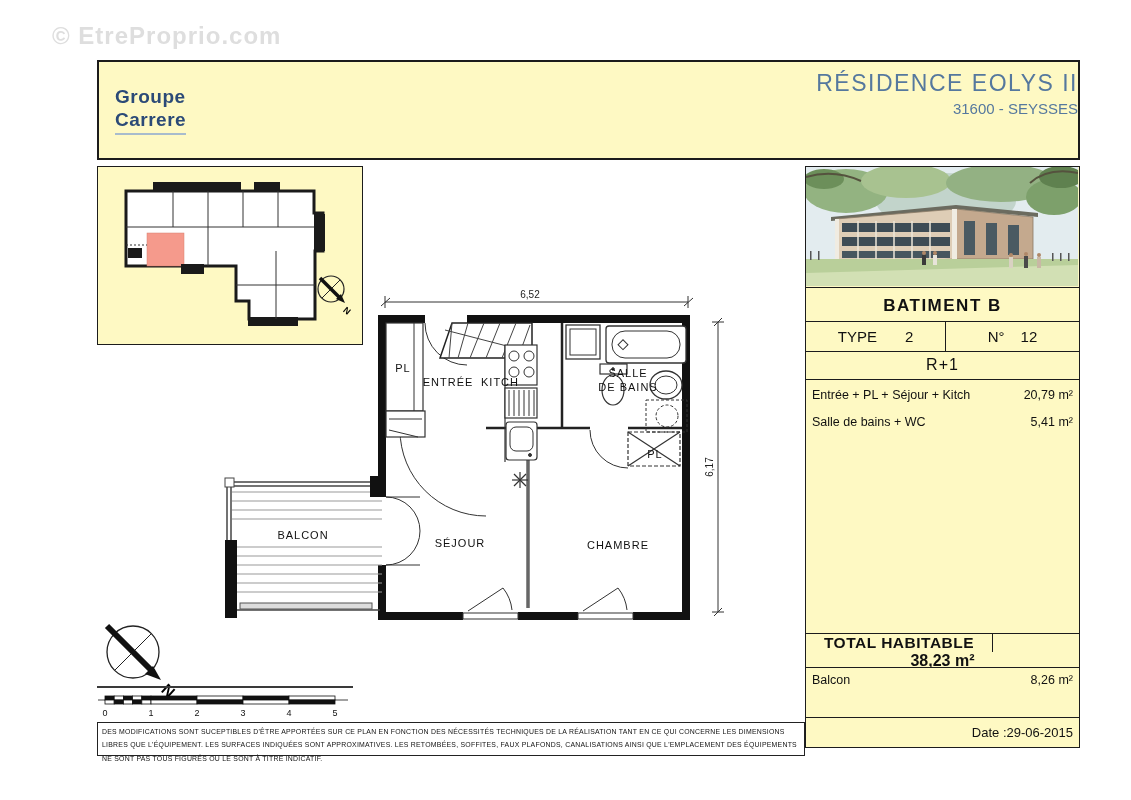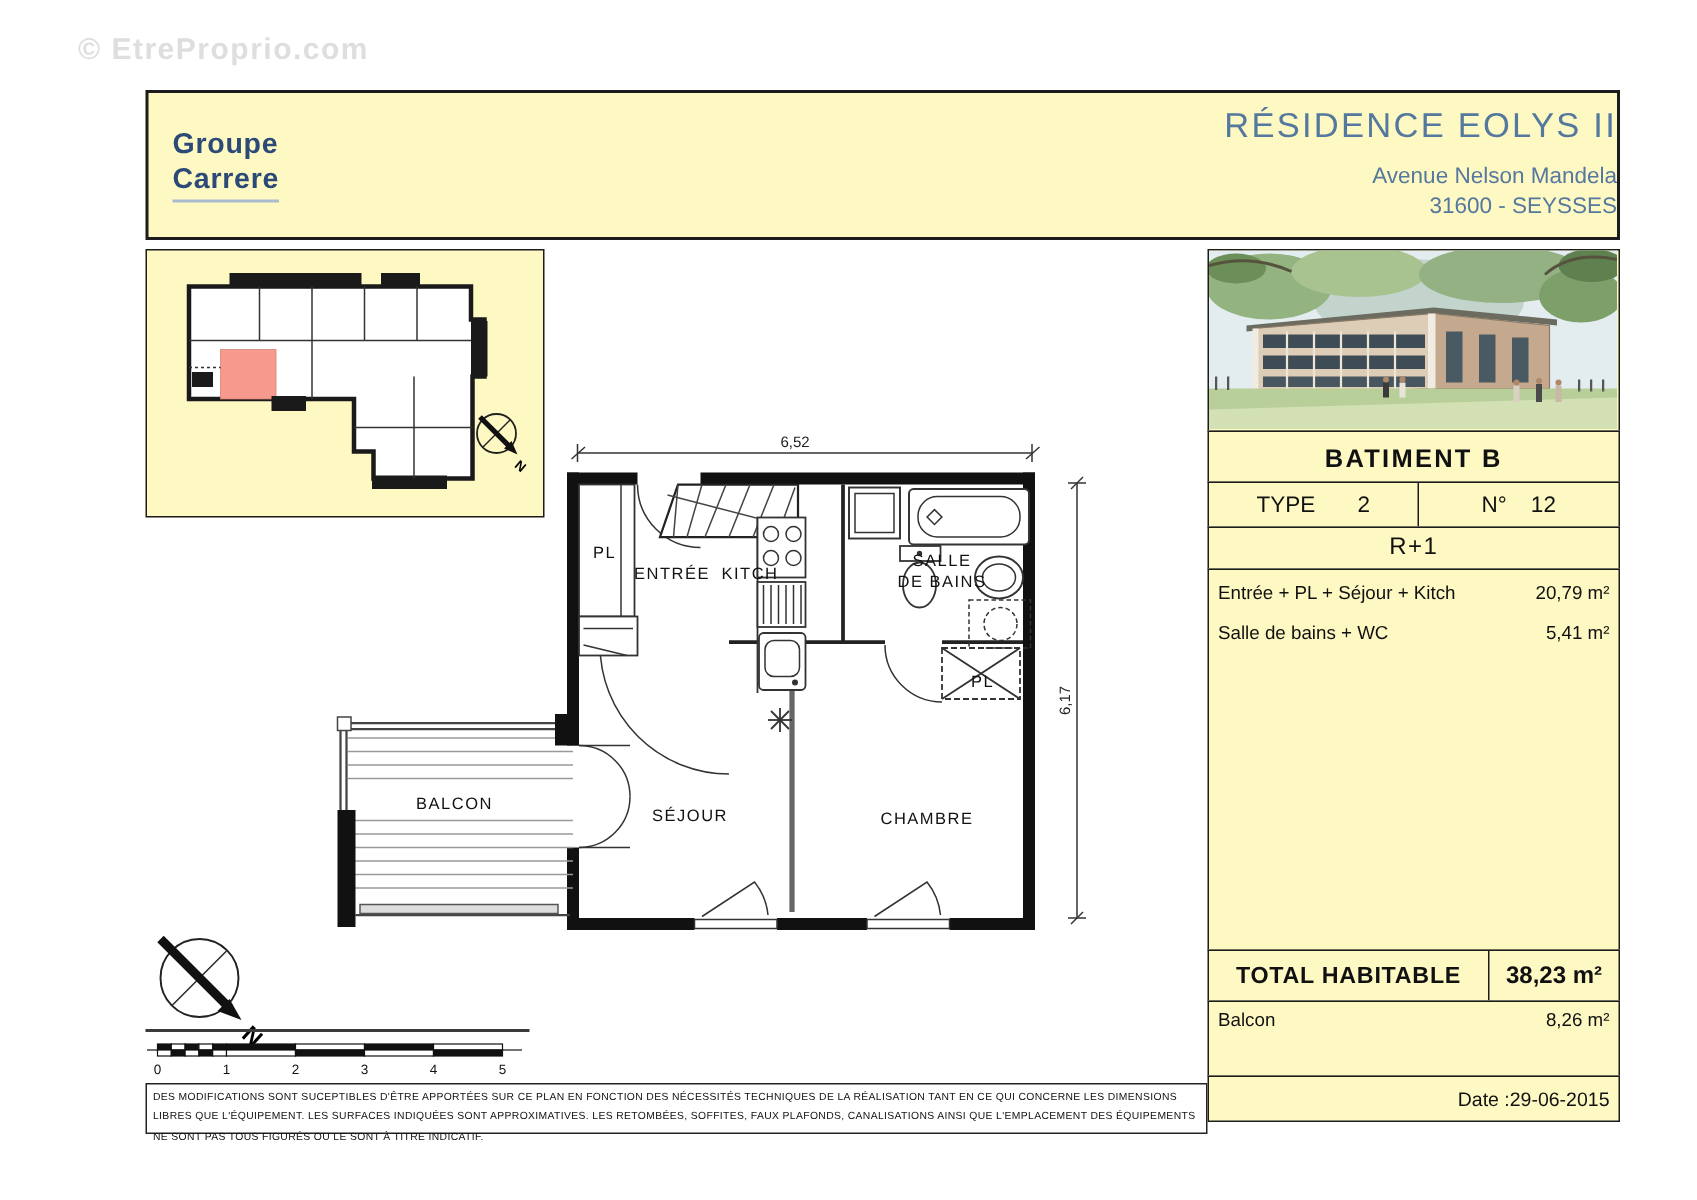--- a/index.html
+++ b/index.html
@@ -2,21 +2,21 @@
 <html><head>
 <meta charset="utf-8">
 <style>
   html,body{margin:0;padding:0;background:#fff;}
   .page{position:relative;width:1131px;height:800px;background:#fff;overflow:hidden;
         font-family:"Liberation Sans",sans-serif;color:#111;}
   .abs{position:absolute;box-sizing:border-box;}
   .box{border:1.5px solid #1c1c1c;background:#fef9c3;}
 
   
-  .watermark{left:52px;top:22px;font-size:20px;color:#dedede;letter-spacing:1px;font-weight:bold;}
+  .watermark{left:52px;top:22px;font-size:24px;color:#dedede;letter-spacing:1px;font-weight:bold;}
 
   
   .header{left:97px;top:60px;width:983px;height:100px;border-width:2px;}
   .logo{position:absolute;left:16px;top:24px;font-size:19px;font-weight:bold;color:#2b4a77;line-height:1.2;letter-spacing:.5px;}
   .logo .l2{border-bottom:2px solid #a8bccd;padding-bottom:1px;text-align:center;}
   .titlewrap{position:absolute;left:0;top:8px;width:100%;text-align:right;color:#55789e;}
   .title{font-size:23px;letter-spacing:1.5px;}
   .addr{font-size:15px;margin-top:3px;}
   .addr1{margin-top:12px;}
 
@@ -26,21 +26,21 @@
   
   .rc{left:805px;width:275px;}
   .photo{top:166px;height:122px;}
   .batiment{top:287px;height:35px;text-align:center;font-weight:bold;font-size:17px;letter-spacing:1.5px;padding-top:8px;}
   .typerow{top:321px;height:31px;display:flex;}
   .cellL{width:139px;border-right:1.5px solid #1c1c1c;display:flex;align-items:center;justify-content:center;gap:28px;font-size:15px;}
   .cellR{flex:1;display:flex;align-items:center;justify-content:center;gap:16px;font-size:15px;}
   .floorrow{top:351px;height:29px;text-align:center;font-size:16px;padding-top:4px;letter-spacing:1px;}
   .areas{top:379px;height:255px;padding:8px 6px 0 6px;}
   .arearow{display:flex;justify-content:space-between;font-size:12.5px;margin-bottom:13px;}
-  .totalrow{top:633px;height:35px;display:flex;}
+  .totalrow{top:633px;height:35px;display:flex;flex-direction:column;}
   .totalL{width:186px;border-right:1.5px solid #1c1c1c;display:flex;align-items:center;justify-content:center;
           font-weight:bold;font-size:15.5px;letter-spacing:.5px;}
   .totalV{flex:1;display:flex;align-items:center;justify-content:center;font-weight:bold;font-size:16px;}
   .balconrow{top:667px;height:51px;padding:5px 6px;font-size:12.5px;display:flex;justify-content:space-between;align-items:flex-start;}
   .daterow{top:717px;height:31px;padding:0 6px;font-size:13px;display:flex;justify-content:flex-end;align-items:center;}
 
   
   .mainplan{left:200px;top:283px;}
   .compass-main{left:95px;top:616px;}
   .sepline{left:97px;top:686px;width:256px;height:2px;background:#3a3a3a;}
@@ -62,21 +62,20 @@
 
   <div class="abs watermark">© EtreProprio.com</div>
 
   <div class="abs box header">
     <div class="logo">
       <div>Groupe</div>
       <div class="l2">Carrere</div>
     </div>
     <div class="titlewrap">
       <div class="title">RÉSIDENCE EOLYS II</div>
-      <div class="addr addr1">Avenue Nelson Mandela</div>
       <div class="addr">31600 - SEYSSES</div>
     </div>
   </div>
 
   <div class="abs box overview">
     <svg width="263" height="176" viewBox="0 0 263 176">
       <g stroke="#1a1a1a" stroke-width="3" fill="#fff">
         <path d="M28,24 L216,24 L216,46 L225,46 L225,84 L217,84 L217,152 L151,152 L151,134 L138,134 L138,99 L28,99 Z"></path>
       </g>
 

